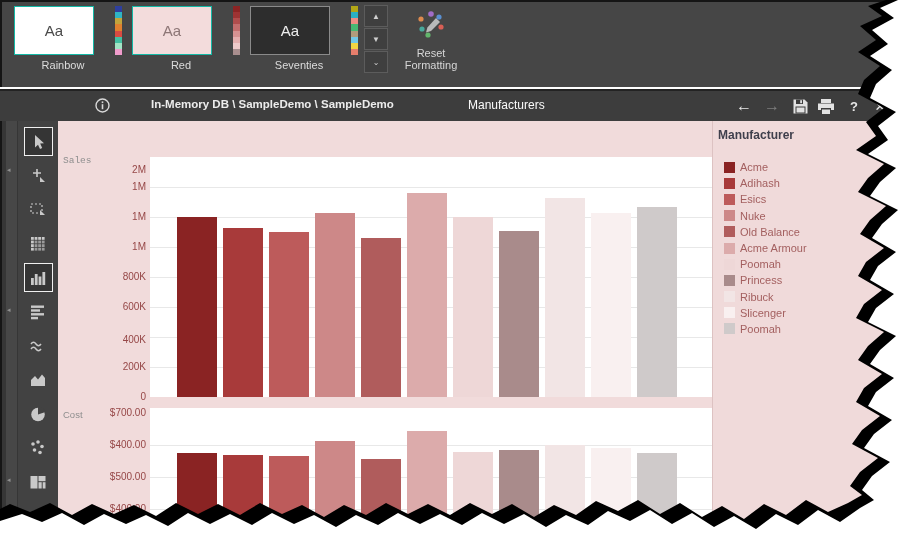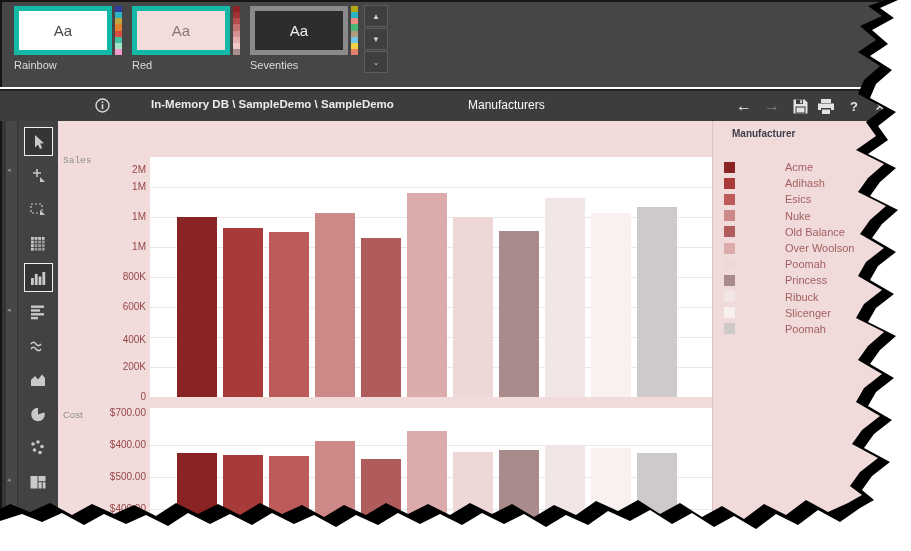--- a/index.html
+++ b/index.html
@@ -3,24 +3,24 @@
 <meta charset="utf-8">
 <style>
   html,body{margin:0;padding:0;background:#ffffff;}
   *{box-sizing:border-box;font-family:"Liberation Sans",sans-serif;}
   .stage{position:relative;width:911px;height:551px;overflow:hidden;background:#fff;}
   .abs{position:absolute;}
   
   .ribbon{position:absolute;left:0;top:0;width:911px;height:87px;background:#464646;border-top:2px solid #151515;border-left:2px solid #151515;}
   .gallery{position:absolute;left:12px;top:4px;display:flex;}
   .gal-item{position:relative;width:118px;height:78px;}
-  .gal-swatch{position:absolute;left:0;top:0;width:98px;height:49px;border:5px solid #14b8a6;display:flex;align-items:center;justify-content:center;font-size:15px;}
+  .gal-swatch{position:absolute;left:0;top:0;width:80px;height:49px;border:1px solid #14b8a6;display:flex;align-items:center;justify-content:center;font-size:15px;}
   .gal-strip{position:absolute;left:101px;top:0;width:7px;height:49px;display:flex;flex-direction:column;}
   .gal-strip div{flex:1;}
-  .gal-label{position:absolute;left:0;top:53px;width:98px;text-align:left;font-size:11px;color:#dcdcdc;}
+  .gal-label{position:absolute;left:0;top:53px;width:98px;text-align:center;font-size:11px;color:#dcdcdc;}
   .gal-scroll{position:absolute;left:362px;top:3px;display:flex;flex-direction:column;gap:1px;}
   .gal-scroll .sbtn{width:24px;height:22px;background:#3f3f3f;border:1px solid #5c5c5c;color:#cfcfcf;font-size:8px;display:flex;align-items:center;justify-content:center;cursor:pointer;}
   .reset-btn{position:absolute;left:396px;top:4px;width:66px;height:78px;display:flex;flex-direction:column;align-items:center;color:#d6d6d6;font-size:11px;line-height:12px;text-align:center;cursor:pointer;}
   .design-label{position:absolute;left:32px;top:74px;font-size:9.5px;letter-spacing:0.6px;color:#b0b0b0;margin-top:20px;}
   
   .titlebar{position:absolute;left:0;top:89px;width:911px;height:32px;background:#3d3d3d;border-top:2px solid #232323;}
   .breadcrumb{position:absolute;left:114px;top:7px;font-size:11.5px;font-weight:600;color:#ececec;padding-left:37px;}
   .dash-name{position:absolute;left:468px;top:7px;font-size:12px;font-weight:400;color:#fafafa;}
   .tb-ic{position:absolute;top:4px;width:22px;height:22px;display:flex;align-items:center;justify-content:center;color:#e8e8e8;font-size:16px;cursor:pointer;}
   
@@ -33,23 +33,23 @@
   
   .surface{position:absolute;left:58px;top:121px;width:853px;height:430px;background:#f1dbdb;}
   .chart-title{position:absolute;left:64px;top:130px;font-size:13.5px;font-weight:700;color:#8e2130;}
   .pane-label{position:absolute;left:63px;font-size:9.5px;color:#8e8e8e;}
   .plot{position:absolute;left:150px;width:562px;background:#ffffff;overflow:hidden;}
   .gridline{position:absolute;left:0;width:100%;height:1px;background:#e8e8e8;}
   .bar{position:absolute;}
   .tick{position:absolute;left:58px;width:88px;text-align:right;font-size:10px;color:#964747;}
   
   .legendpanel{position:absolute;left:712px;top:121px;width:199px;height:430px;background:#f0dada;border-left:1px solid #ddc2c2;}
-  .legend-title{position:absolute;left:19px;top:7px;font-size:10px;font-weight:700;color:#3f3f4c;}
+  .legend-title{position:absolute;left:5px;top:7px;font-size:12px;font-weight:700;color:#3f3f4c;}
   .legend-items{position:absolute;left:11px;top:38px;}
-  .legend-row{display:flex;align-items:center;height:16.2px;cursor:pointer;gap:45px;}
+  .legend-row{display:flex;align-items:center;height:16.2px;cursor:pointer;}
   .legend-sw{width:11px;height:11px;margin-right:5px;flex:none;}
   .legend-lb{font-size:11px;color:#a35f5f;white-space:nowrap;}
   .tear{position:absolute;left:0;top:0;z-index:60;pointer-events:none;}
 </style>
 </head>
 <body>
 
 <div class="stage">
 
   <div class="ribbon">
@@ -94,20 +94,35 @@
             <div style="background:#f2d442"></div>
             <div style="background:#e67e6c"></div>
           </div>
           <div class="gal-label">Seventies</div>
         </div>
       </div>
     <div class="gal-scroll">
       <div class="sbtn">▲</div>
       <div class="sbtn">▼</div>
       <div class="sbtn">⌄</div>
+    </div>
+    <div class="reset-btn">
+      <span style="margin:4px 0 3px 0;">
+        <svg width="32" height="32" viewBox="0 0 32 32">
+          <path d="M21 8 l4 4 -9 9 -5 1.4 1.4 -5 z" fill="#b9b9b9"></path>
+          <circle cx="16" cy="4" r="2.8" fill="#a06cc8"></circle>
+          <circle cx="24" cy="7" r="2.6" fill="#5a8fd0"></circle>
+          <circle cx="26" cy="17" r="2.6" fill="#d95f55"></circle>
+          <circle cx="13" cy="25" r="2.6" fill="#62b56c"></circle>
+          <circle cx="7" cy="19" r="2.6" fill="#49a99b"></circle>
+          <circle cx="6" cy="9" r="2.6" fill="#dd8a4e"></circle>
+        </svg>
+      </span>
+      <span>Reset</span>
+      <span>Formatting</span>
     </div>
     <div class="design-label">DESIGN</div>
   </div>
 
   <div class="titlebar">
     <span class="abs" style="left:95px;top:7px;">
       <svg width="15" height="15" viewBox="0 0 15 15">
         <circle cx="7.5" cy="7.5" r="6.5" fill="none" stroke="#d8d8d8" stroke-width="1.4"></circle>
         <rect x="6.7" y="6.2" width="1.6" height="5" fill="#d8d8d8"></rect>
         <rect x="6.7" y="3.4" width="1.6" height="1.7" fill="#d8d8d8"></rect>
@@ -324,21 +339,21 @@
         <div class="legend-row">
           <span class="legend-sw" style="background:#cd8888"></span>
           <span class="legend-lb">Nuke</span>
         </div>
         <div class="legend-row">
           <span class="legend-sw" style="background:#b05c5c"></span>
           <span class="legend-lb">Old Balance</span>
         </div>
         <div class="legend-row">
           <span class="legend-sw" style="background:#dcabab"></span>
-          <span class="legend-lb">Over Woolson</span>
+          <span class="legend-lb">Acme Armour</span>
         </div>
         <div class="legend-row">
           <span class="legend-sw" style="background:#eed7d7"></span>
           <span class="legend-lb">Poomah</span>
         </div>
         <div class="legend-row">
           <span class="legend-sw" style="background:#a98b8b"></span>
           <span class="legend-lb">Princess</span>
         </div>
         <div class="legend-row">

